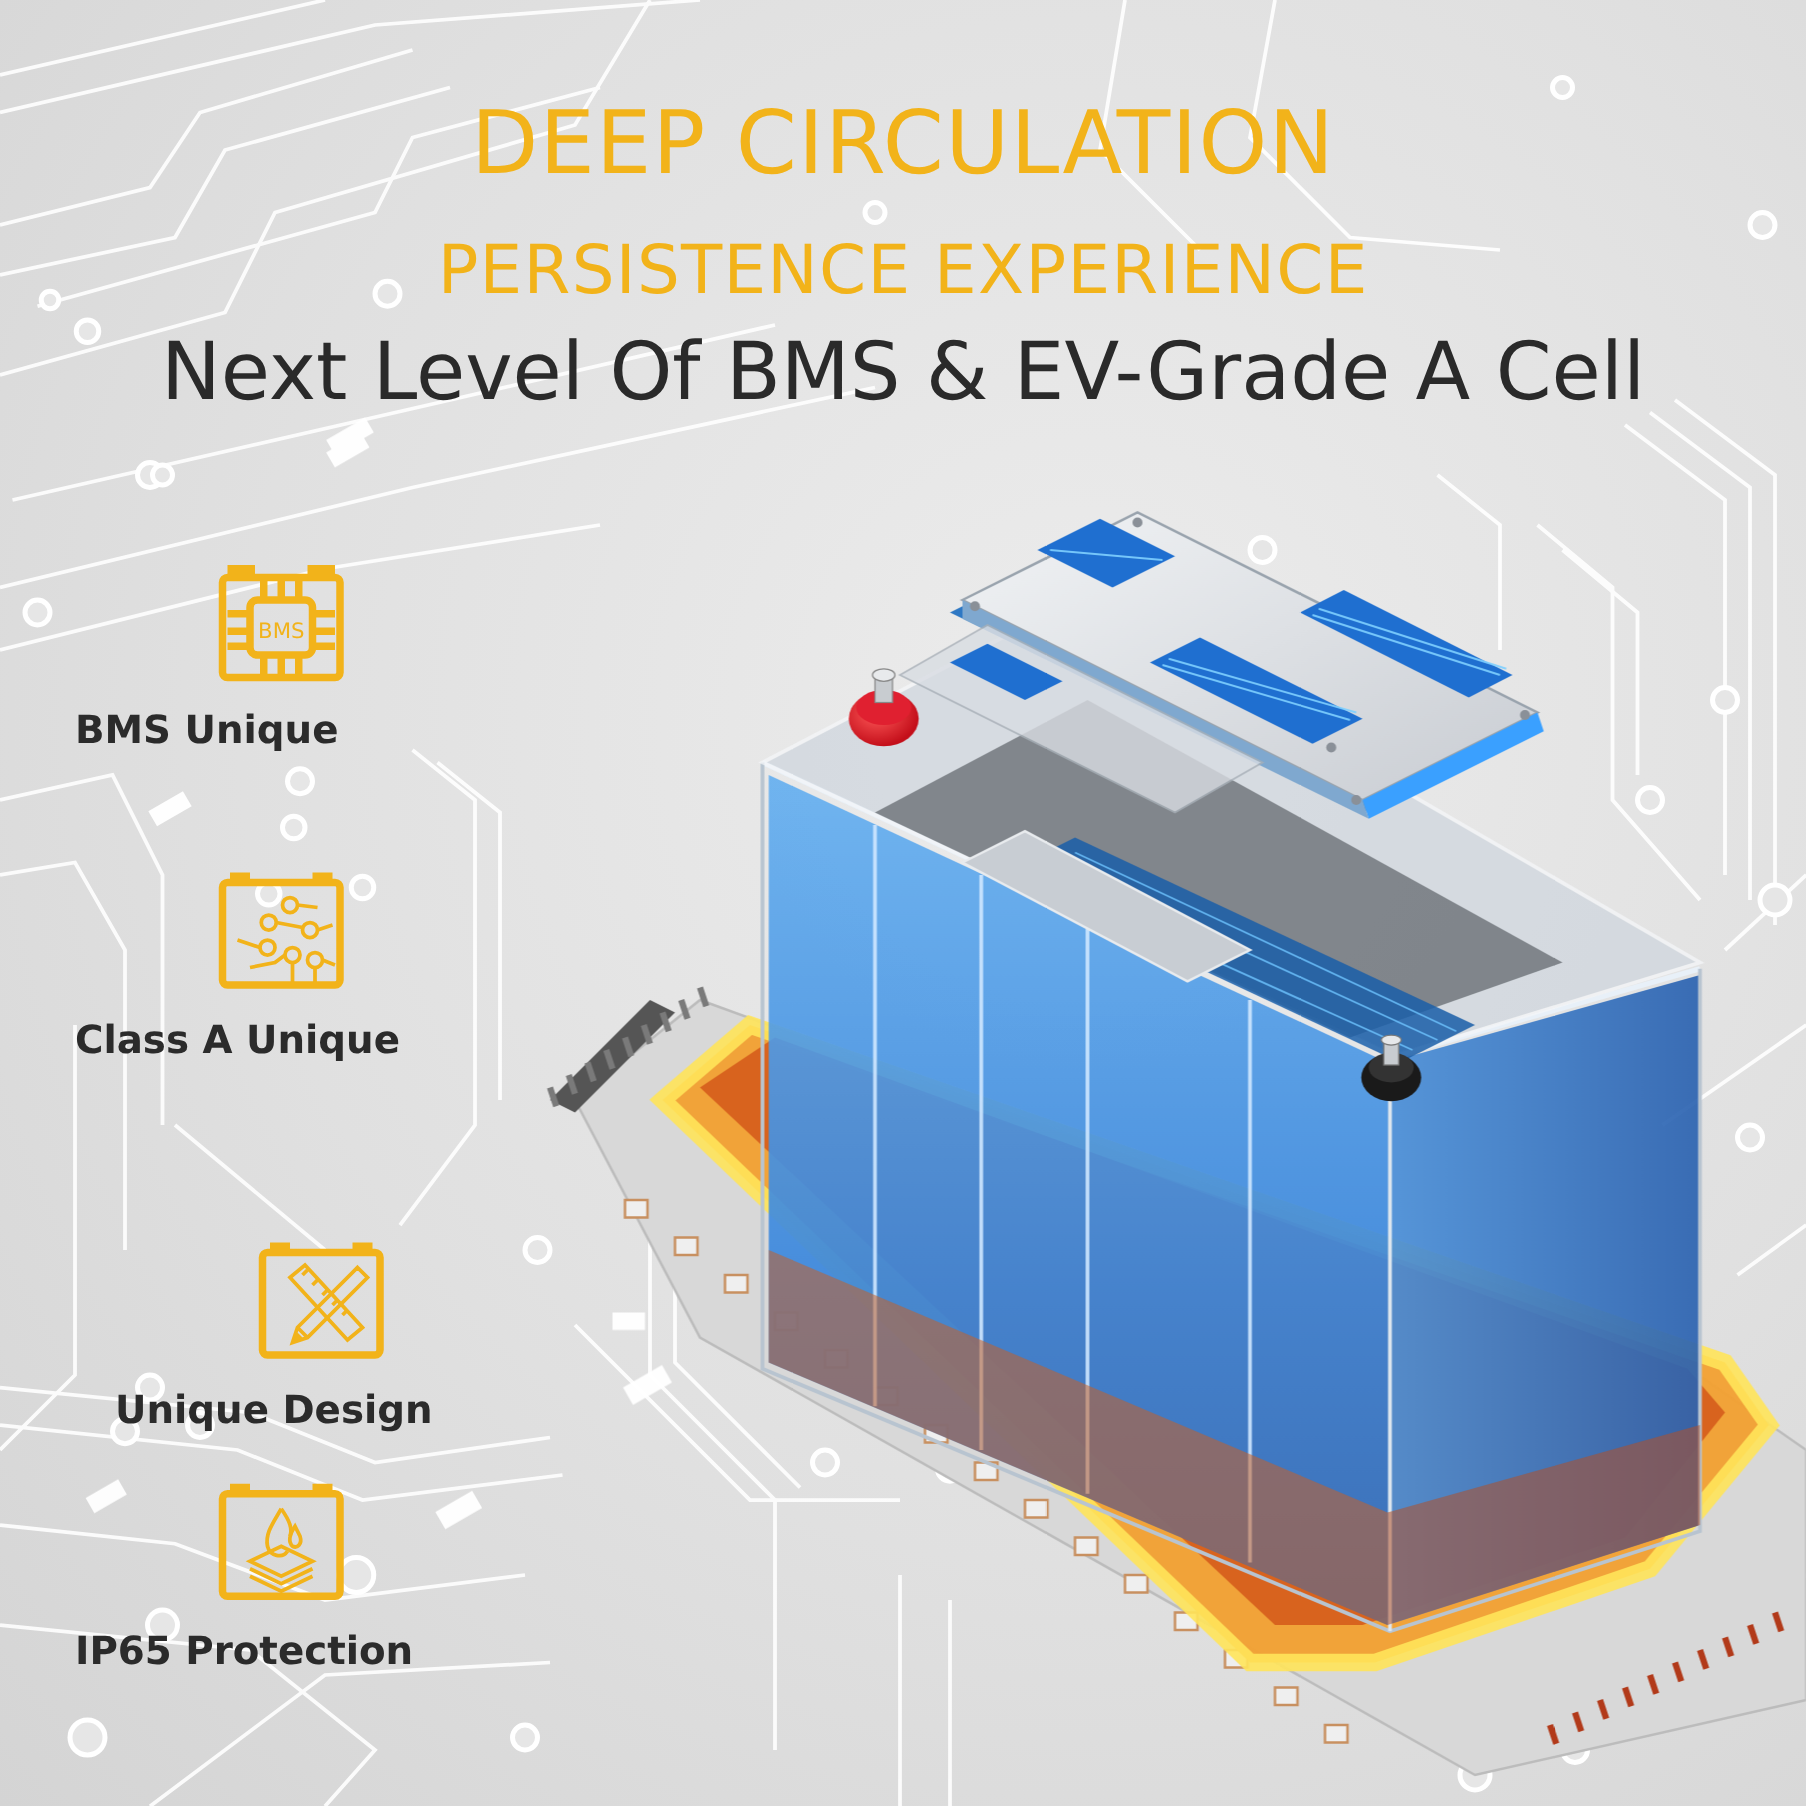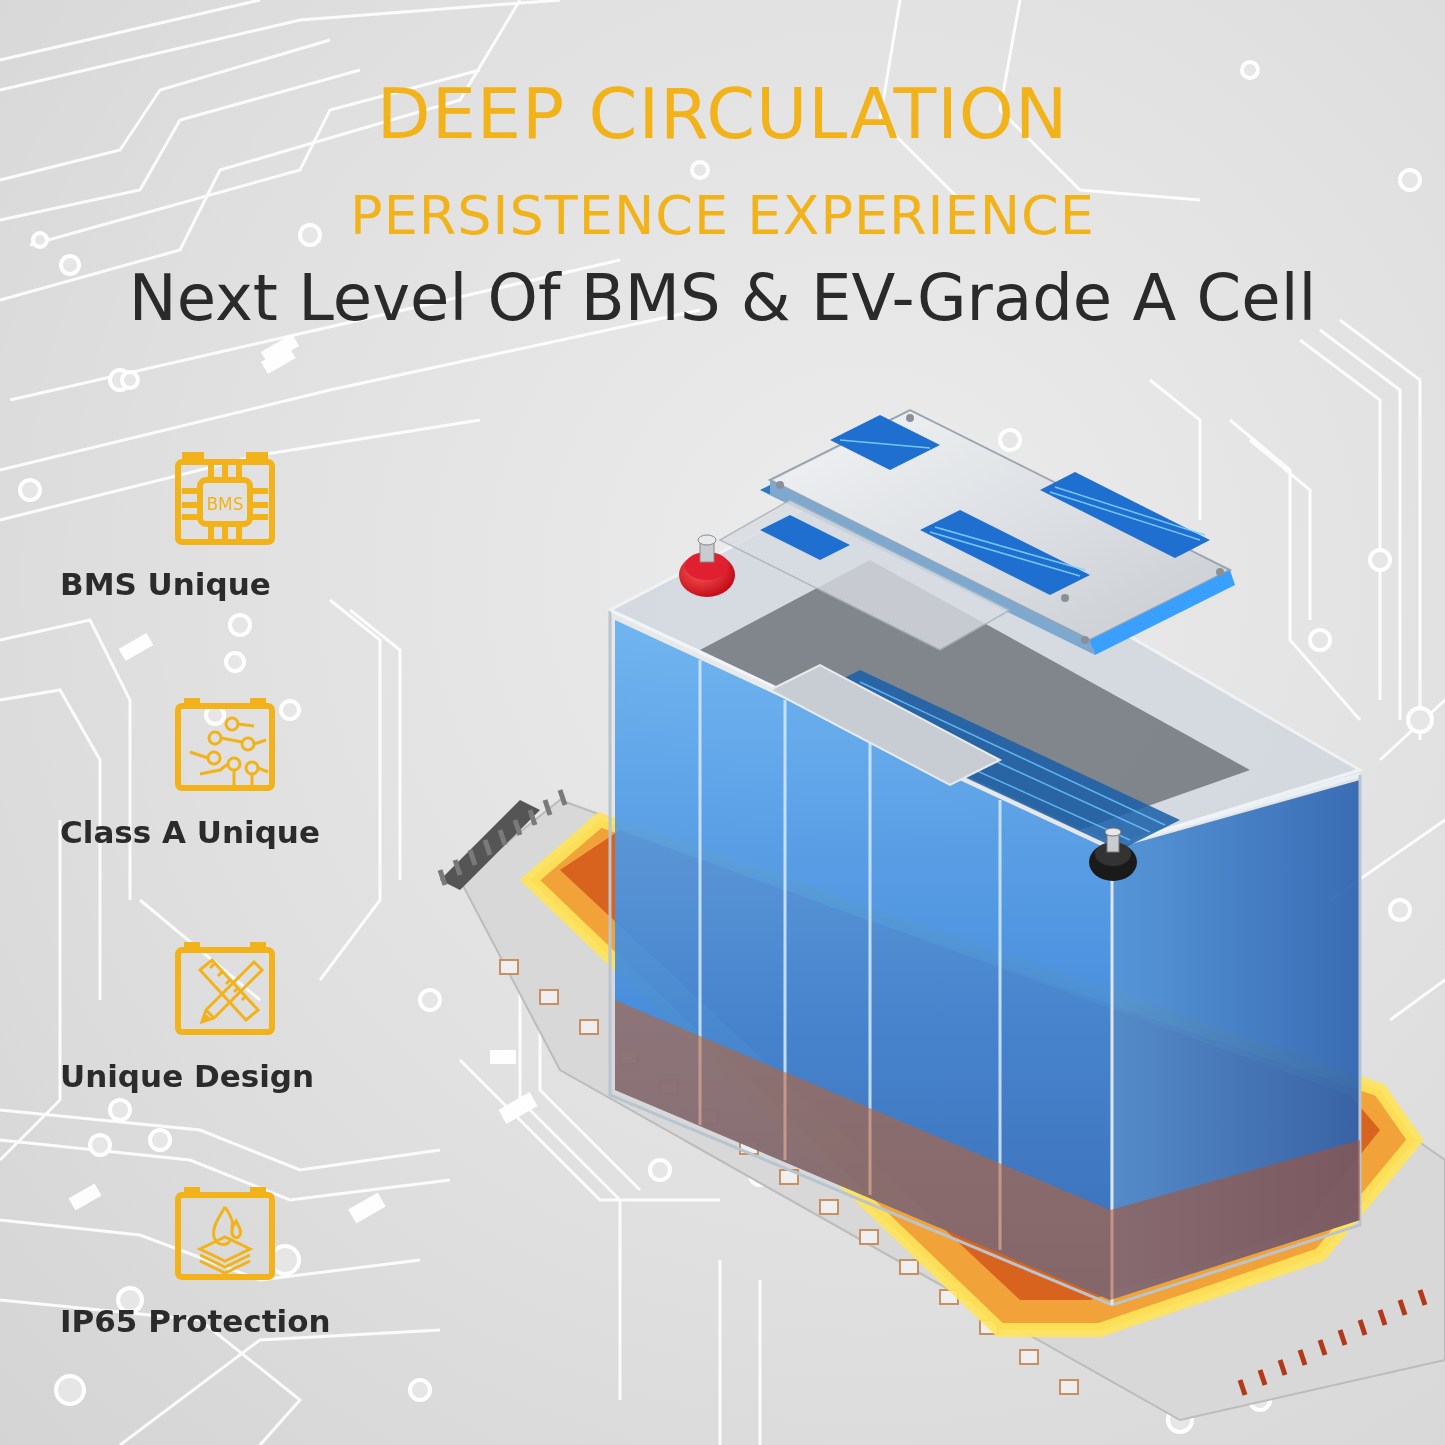--- a/index.html
+++ b/index.html
@@ -157,21 +157,21 @@
         <path d="M20 56 L38 62"></path>
           <path d="M30 78 L50 74 L58 68"></path>
           <path d="M88 72 L98 76"></path>
         <path d="M64 74 L64 90"></path>
           <path d="M82 78 L82 90"></path>
       </g>
     </svg>
     <span class="label" style="margin-top:22px;">Class A Unique</span>
   </div>
 
-  <div class="feature" style="top:940px;">
+  <div class="feature" style="top:992px;padding-left:32px;">
     <svg class="icon" viewBox="0 0 110 96">
       <rect x="14" y="2" width="16" height="8" fill="#f2b31a"></rect>
         <rect x="80" y="2" width="16" height="8" fill="#f2b31a"></rect>
       <rect x="8" y="10" width="94" height="82" rx="4" fill="none" stroke="#f2b31a" stroke-width="6"></rect>
       <g fill="none" stroke="#f2b31a" stroke-width="3">
         <path d="M30 30 L42 20 L88 70 L76 80 Z"></path>
         <path d="M40 28 L44 24 M48 36 L52 32 M56 44 L60 40 M64 52 L68 48 M72 60 L76 56"></path>
         <path d="M84 22 L92 30 L44 78 L32 82 L36 70 Z"></path>
         <path d="M36 70 L44 78"></path>
       </g>

